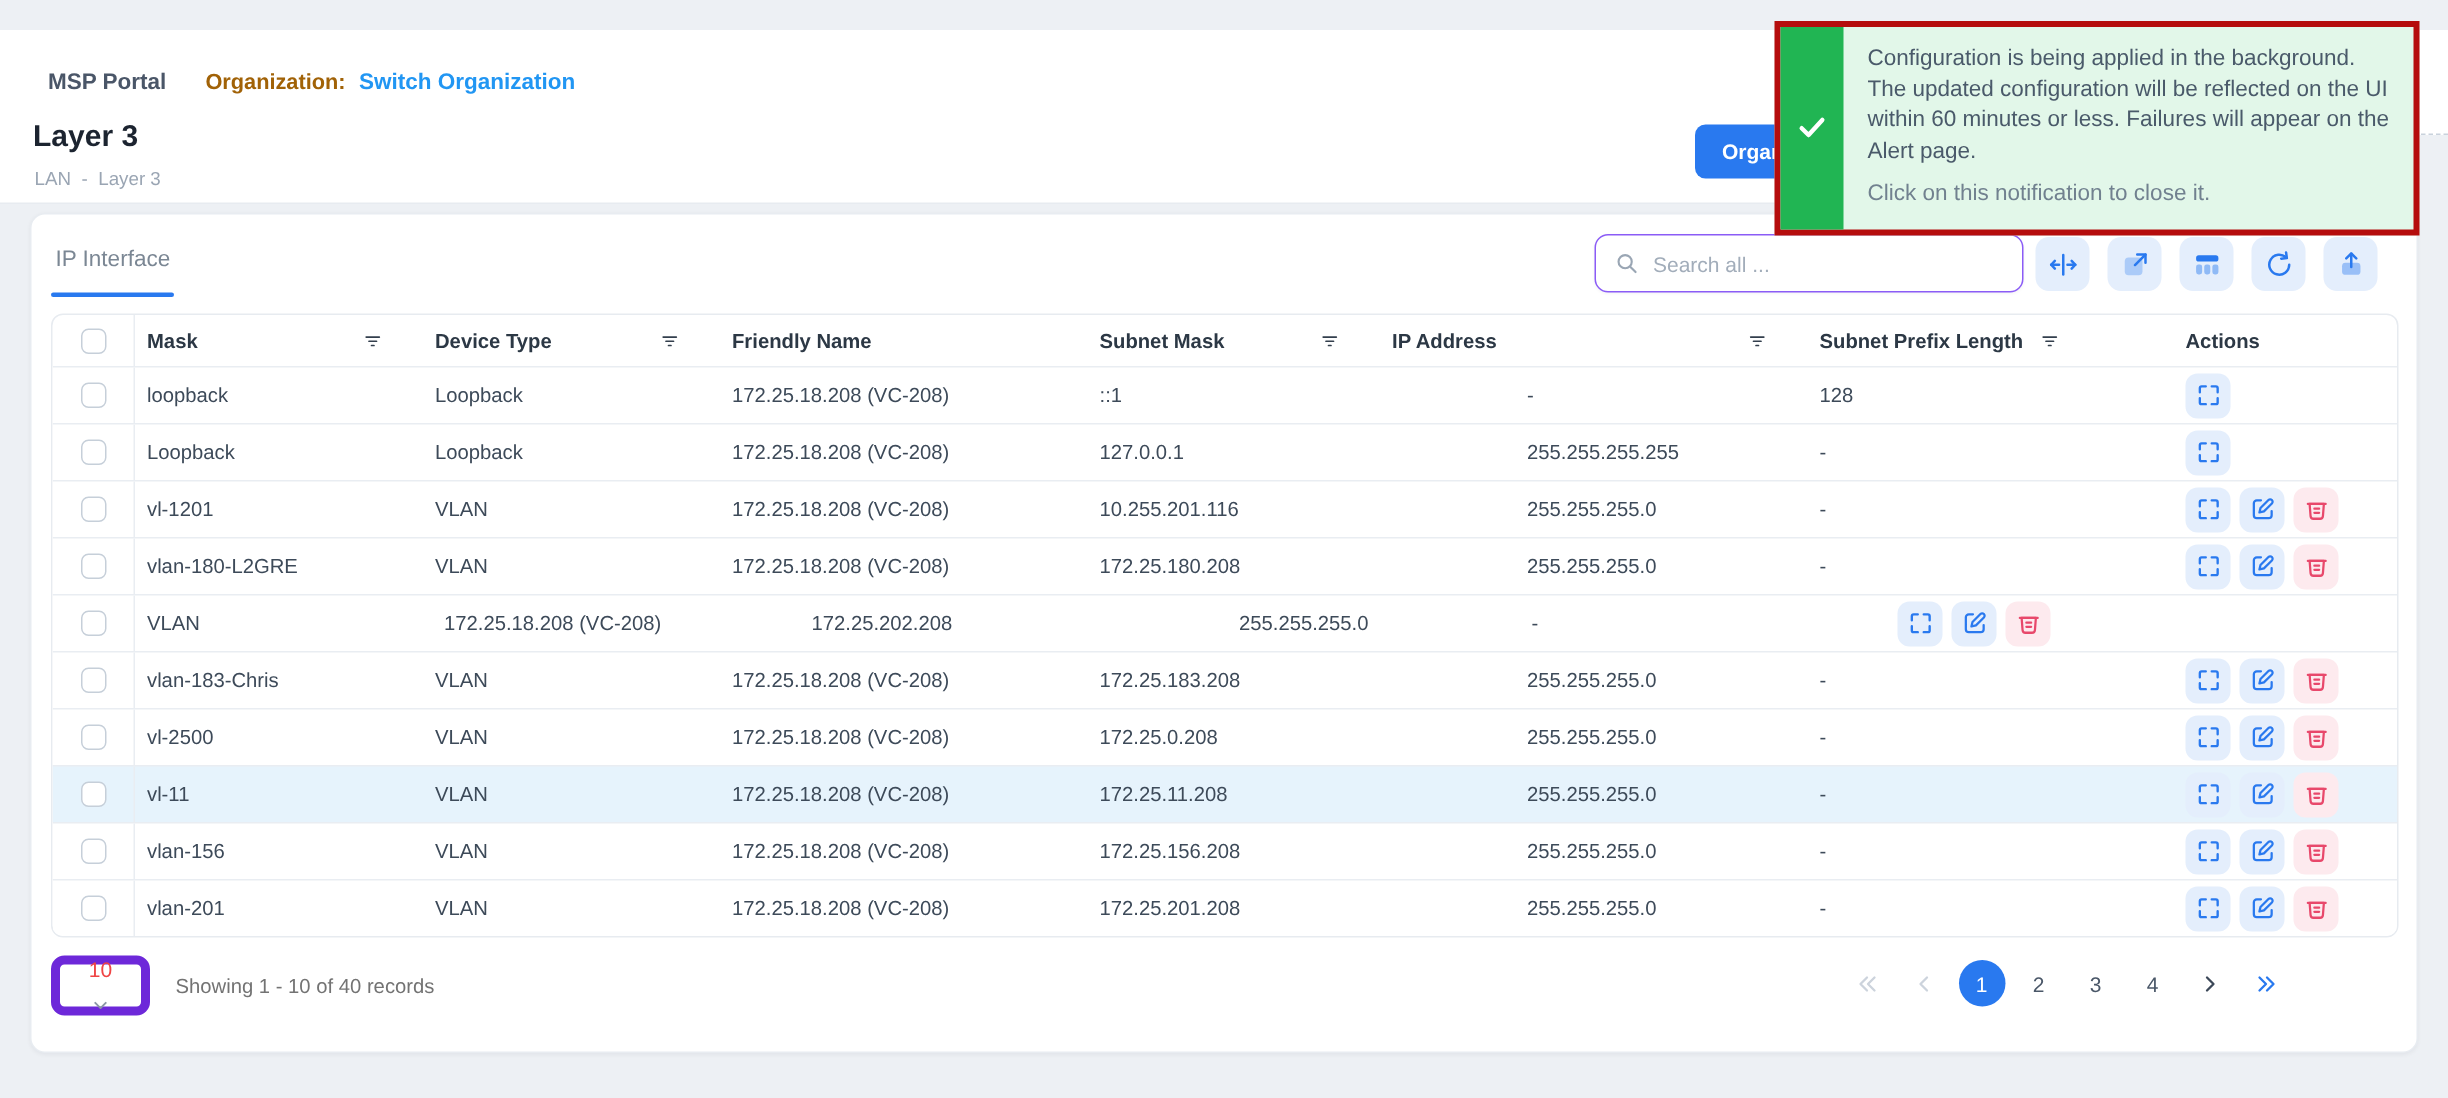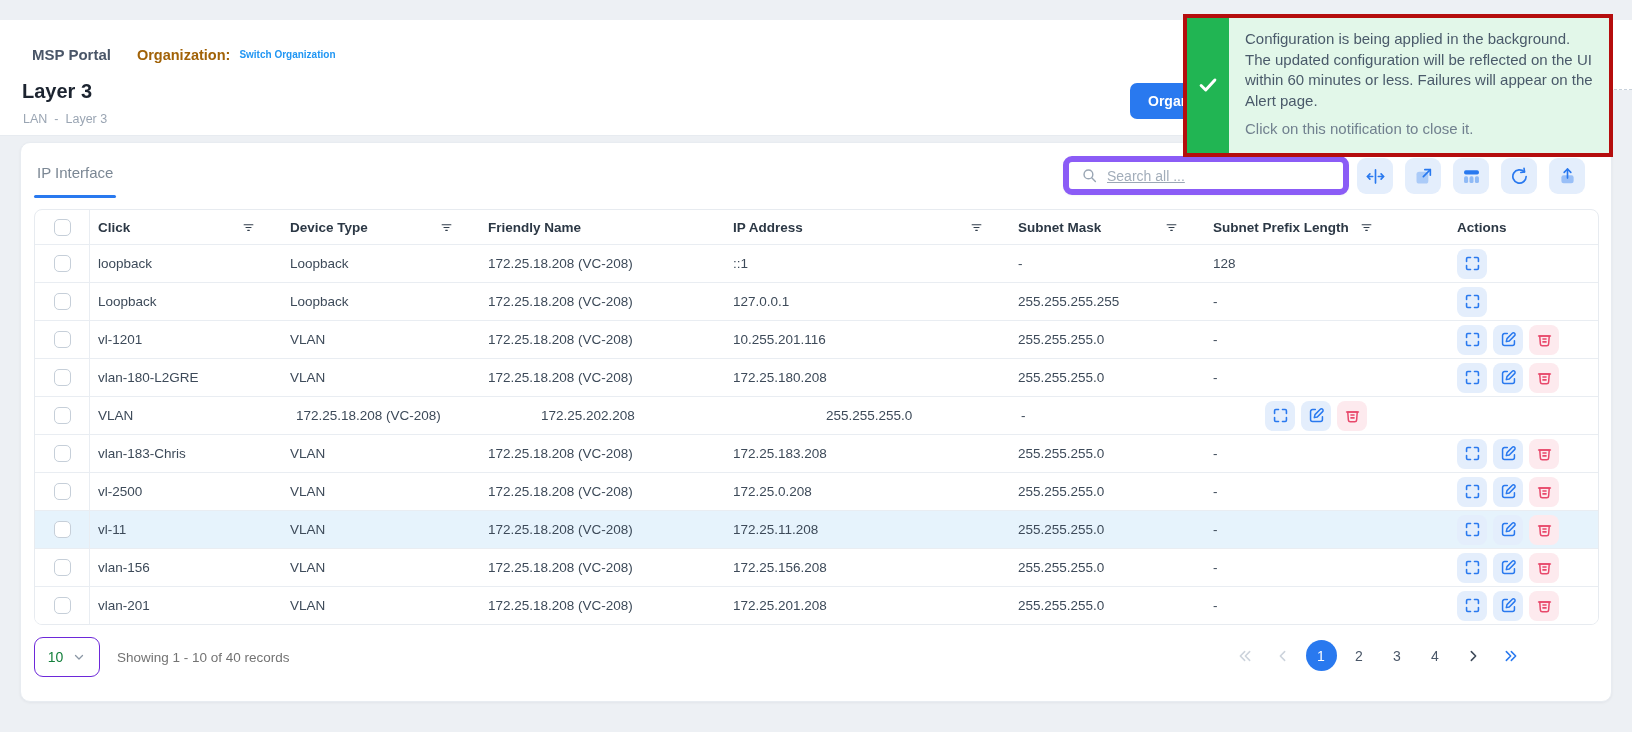--- a/index.html
+++ b/index.html
@@ -13,21 +13,21 @@
   .icon svg{display:block;}
 
   
   .topbar{
     position:absolute; left:0; top:0; width:1632px; height:70px;
     background:#fff; border-bottom:1px dashed #c9d2dc;
     display:flex; align-items:center; padding-left:32px;margin-top:20px;
   }
   .brand{font-size:15px; font-weight:700; color:#4a5668; margin-right:26px;}
   .org-label{font-size:14.5px; font-weight:700; color:#a16207;}
-  .org-link{font-size:10px; font-weight:700; color:#2196f3; margin-left:9px; cursor:pointer;}
+  .org-link{font-size:15px; font-weight:700; color:#2196f3; margin-left:9px; cursor:pointer;}
 
   
   .band{
     position:absolute; left:0; top:71px; width:1408px; height:65px;
     background:#fff; border-bottom:1px solid #e7ebf0;
   }
   .page-title{position:absolute; left:22px; top:9px; font-size:20px; font-weight:700; color:#1c2430;}
   .breadcrumb{position:absolute; left:23px; top:41px; font-size:12.5px; color:#9aa5b3; display:flex; gap:7px;}
   .primary-btn{
     position:absolute; left:1130px; top:83px; height:36px; width:215px;
@@ -49,23 +49,23 @@
   .card{
     position:absolute; left:20px; top:142px; width:1592px; height:560px;
     background:#fff; border:1px solid #e8ecf1; border-radius:10px;
     box-shadow:0 1px 3px rgba(16,24,40,.05);
   }
   .tab{position:absolute; left:16px; top:21px; font-size:15px; color:#7b8794; cursor:pointer;}
   .tab-underline{position:absolute; left:13px; top:52px; width:82px; height:3px; background:#2979ef; border-radius:2px;}
 
   .search{
     position:absolute; left:1042px; top:13px; width:286px; height:39px;
-    border:6px solid #8b5cf6; border-radius:9px; background:#fff;
+    border:1px solid #8b5cf6; border-radius:9px; background:#fff;
     display:flex; align-items:center; padding:0 12px; gap:9px;
-    box-shadow:0 1px 2px rgba(16,24,40,.04); color:#9aa6b4;text-decoration:underline;
+    box-shadow:0 1px 2px rgba(16,24,40,.04); color:#9aa6b4;
   }
   .search input{border:none; outline:none; font-size:14px; color:#3d4856; width:100%;
     font-family:"Liberation Sans", sans-serif;}
   .search input::placeholder{color:#a2adba;}
   .search .icon svg{width:17px;height:17px;}
 
   .toolbar{position:absolute; left:1336px; top:15px; display:flex; gap:12px;}
   .tool-btn{width:36px; height:36px; border-radius:9px; background:#e4eefc; color:#2979ef;
     display:flex; align-items:center; justify-content:center; cursor:pointer;}
   .tool-btn svg{width:21px; height:21px;}
@@ -95,23 +95,23 @@
   .col-actions{flex:1; padding-left:57px; gap:6px;}
   .action-btn{width:30px; height:30px; border-radius:8px; display:flex; align-items:center;
     justify-content:center; cursor:pointer; flex-shrink:0;}
   .action-btn svg{width:19px; height:19px;}
   .action-expand,.action-edit{background:#e4eefc; color:#2979ef;}
   .action-delete{background:#fdeaee; color:#e8486b;}
 
   
   .pagesize{
     position:absolute; left:13px; top:494px; width:66px; height:40px;
-    border:1px solid #6d28d9; border-radius:9px; background:#fff;
+    border:6px solid #6d28d9; border-radius:9px; background:#fff;
     display:flex; align-items:center; justify-content:center; gap:9px;
-    font-size:14px; color:#15803d; cursor:pointer;
+    font-size:14px; color:#ef4444; cursor:pointer;flex-direction:column;
   }
   .pagesize .icon{color:#8b97a5;} .pagesize svg{width:14px;height:14px;}
   .summary{position:absolute; left:96px; top:507px; font-size:13.5px; color:#737373;}
   .pager{position:absolute; left:1205px; top:497px; display:flex; align-items:center;}
   .pg{width:38px; height:31px; display:flex; align-items:center; justify-content:center; cursor:pointer;}
   .pg svg{width:16px; height:16px;}
   .pg.disabled{color:#ccd3dc;}
   .pg.dark{color:#3c4858;}
   .pg.accent{color:#2979ef;}
   .page-num{width:38px; text-align:center; font-size:14px; color:#4a5768; cursor:pointer;}
@@ -214,21 +214,21 @@
         </span>
       </div>
     </div>
 
   <div class="table">
     <div class="thead" id="thead">
         <div class="cell-sel">
           <span class="cb"></span>
         </div>
         <div class="th col-name">
-          <span>Click</span>
+          <span>Mask</span>
           <span class="filter-btn">
             <svg viewBox="0 0 24 24" fill="none" stroke="currentColor" stroke-width="1.8" stroke-linecap="round">
               <line x1="5" y1="7.5" x2="19" y2="7.5"></line>
               <line x1="8" y1="12" x2="16" y2="12"></line>
               <line x1="10.7" y1="16.5" x2="13.3" y2="16.5"></line>
             </svg>
           </span>
         </div>
         <div class="th col-device_type">
           <span>Device Type</span>
@@ -236,32 +236,32 @@
             <svg viewBox="0 0 24 24" fill="none" stroke="currentColor" stroke-width="1.8" stroke-linecap="round">
               <line x1="5" y1="7.5" x2="19" y2="7.5"></line>
               <line x1="8" y1="12" x2="16" y2="12"></line>
               <line x1="10.7" y1="16.5" x2="13.3" y2="16.5"></line>
             </svg>
           </span>
         </div>
         <div class="th col-friendly_name">
           <span>Friendly Name</span>
         </div>
-        <div class="th col-ip_address">
-          <span>IP Address</span>
+        <div class="th col-subnet_mask">
+          <span>Subnet Mask</span>
           <span class="filter-btn">
             <svg viewBox="0 0 24 24" fill="none" stroke="currentColor" stroke-width="1.8" stroke-linecap="round">
               <line x1="5" y1="7.5" x2="19" y2="7.5"></line>
               <line x1="8" y1="12" x2="16" y2="12"></line>
               <line x1="10.7" y1="16.5" x2="13.3" y2="16.5"></line>
             </svg>
           </span>
         </div>
-        <div class="th col-subnet_mask">
-          <span>Subnet Mask</span>
+        <div class="th col-ip_address">
+          <span>IP Address</span>
           <span class="filter-btn">
             <svg viewBox="0 0 24 24" fill="none" stroke="currentColor" stroke-width="1.8" stroke-linecap="round">
               <line x1="5" y1="7.5" x2="19" y2="7.5"></line>
               <line x1="8" y1="12" x2="16" y2="12"></line>
               <line x1="10.7" y1="16.5" x2="13.3" y2="16.5"></line>
             </svg>
           </span>
         </div>
         <div class="th col-subnet_prefix_length">
           <span>Subnet Prefix Length</span>

